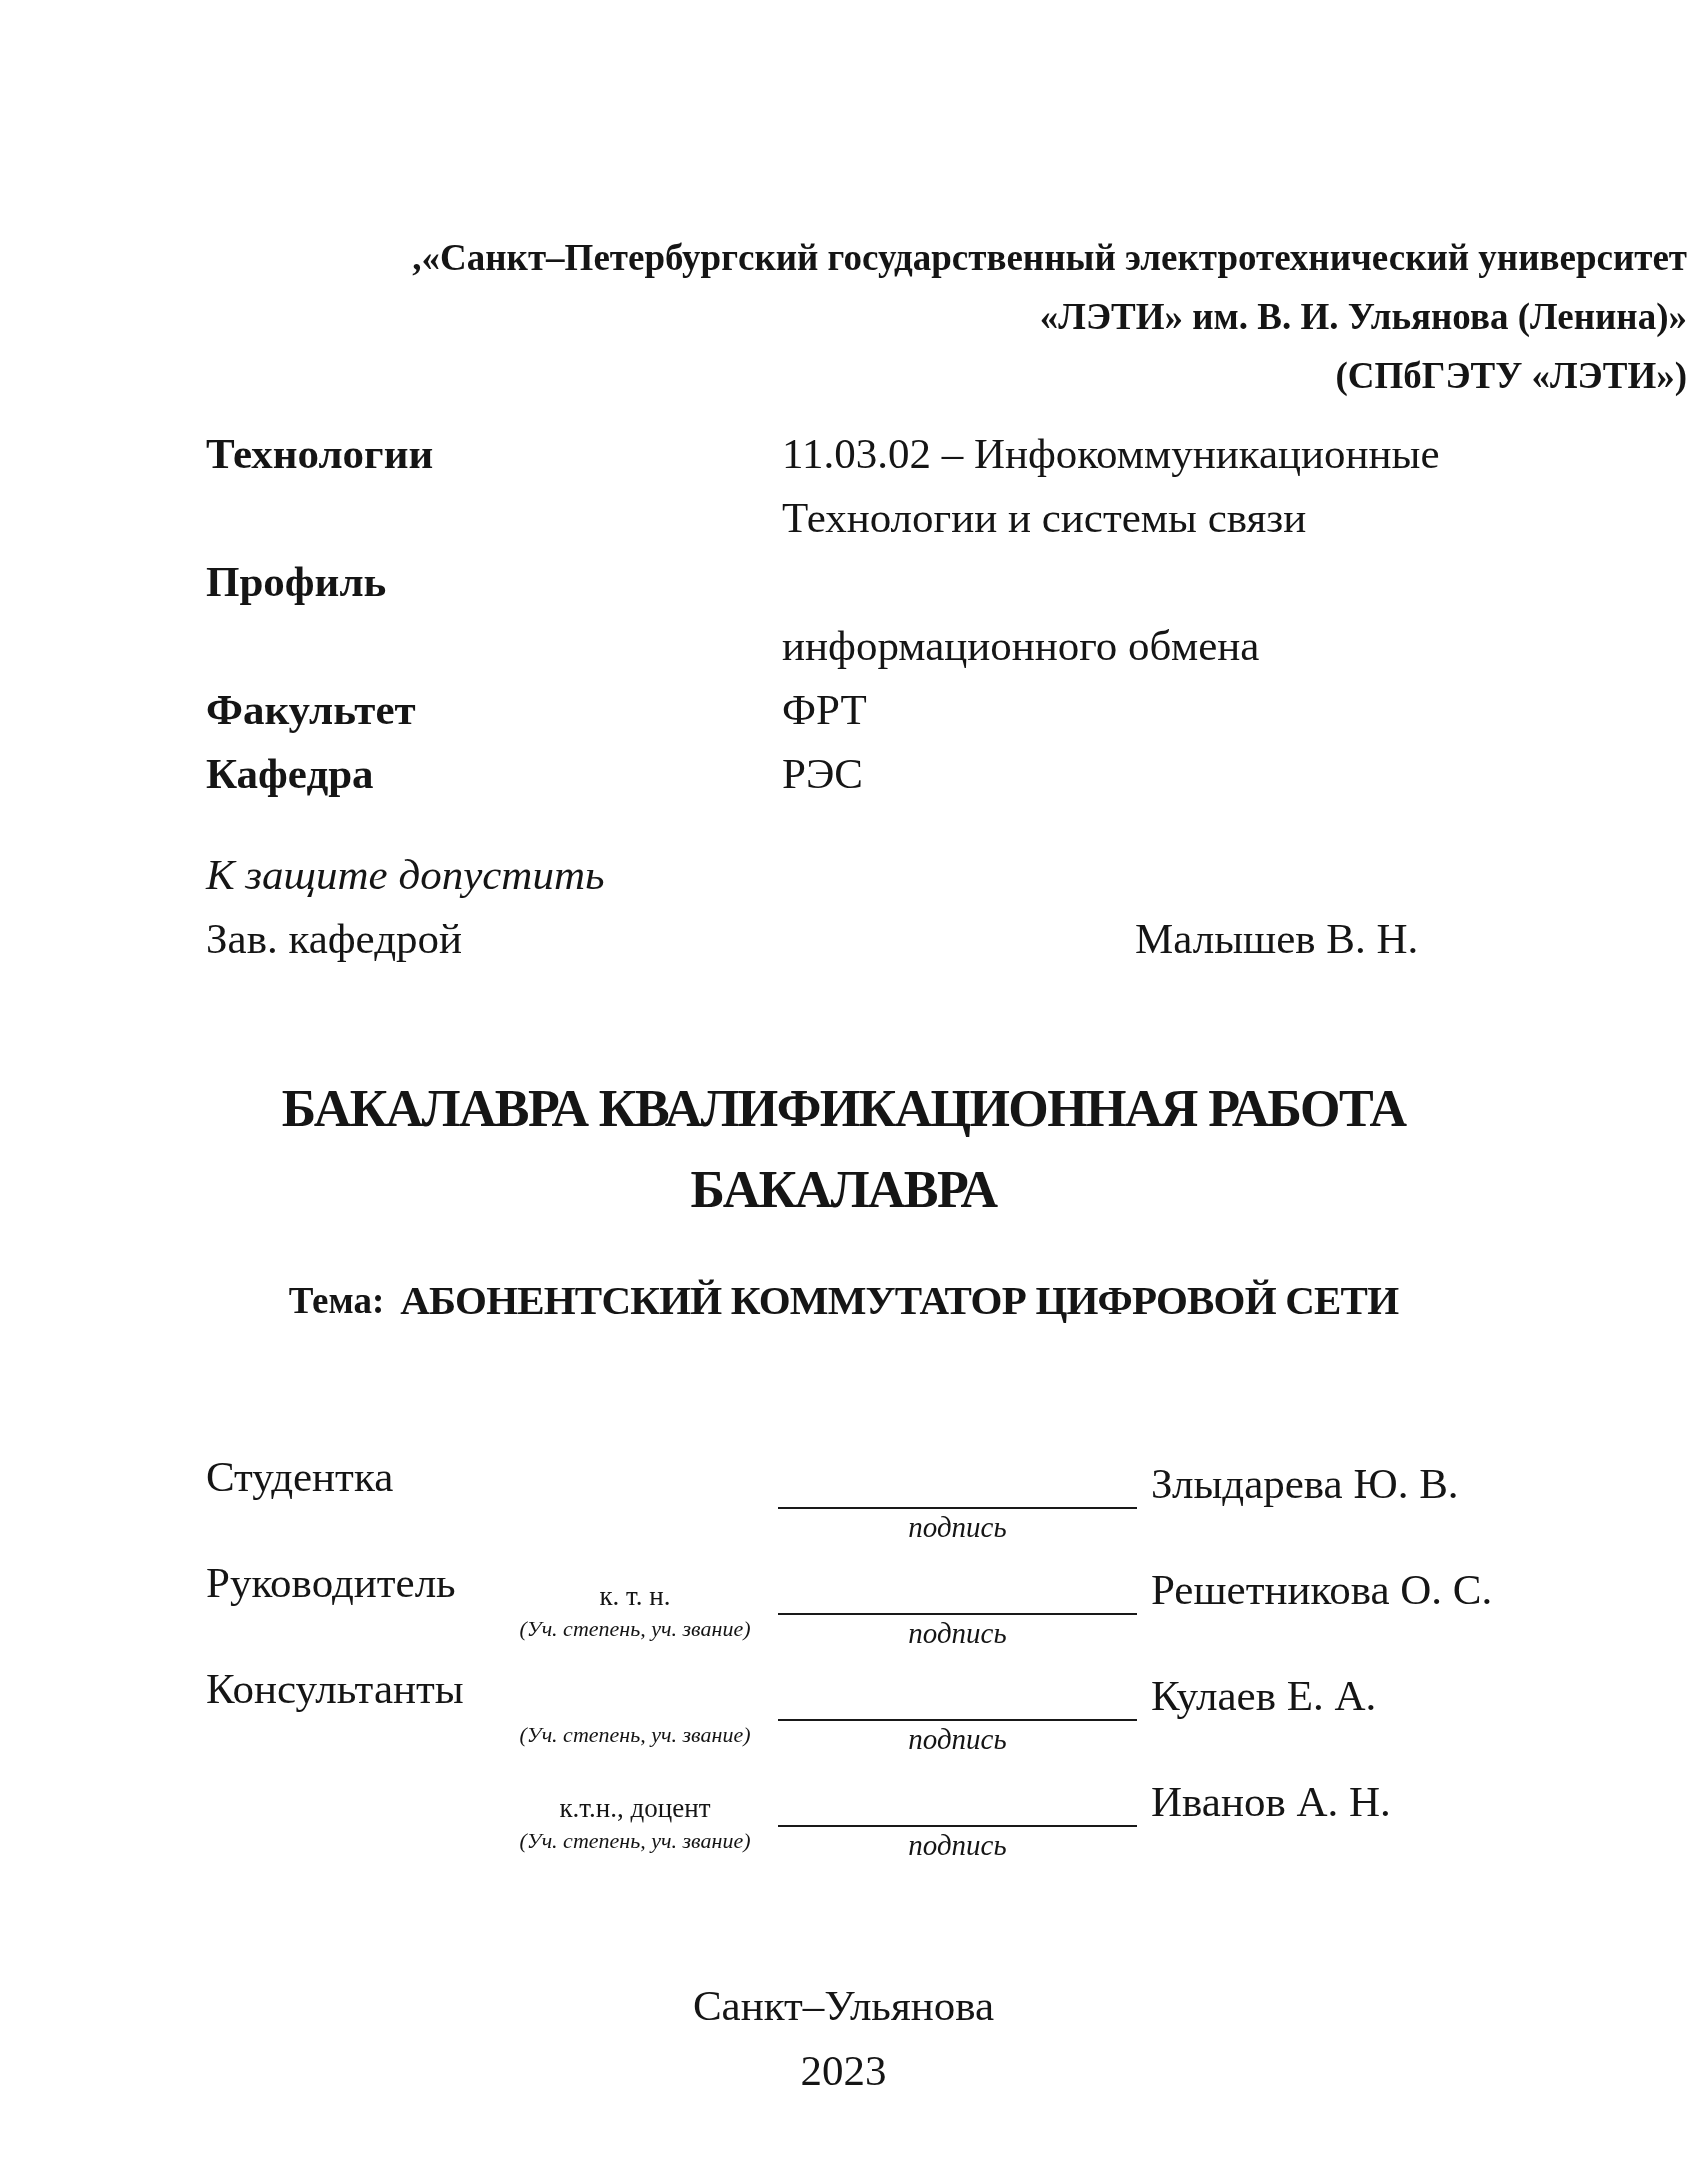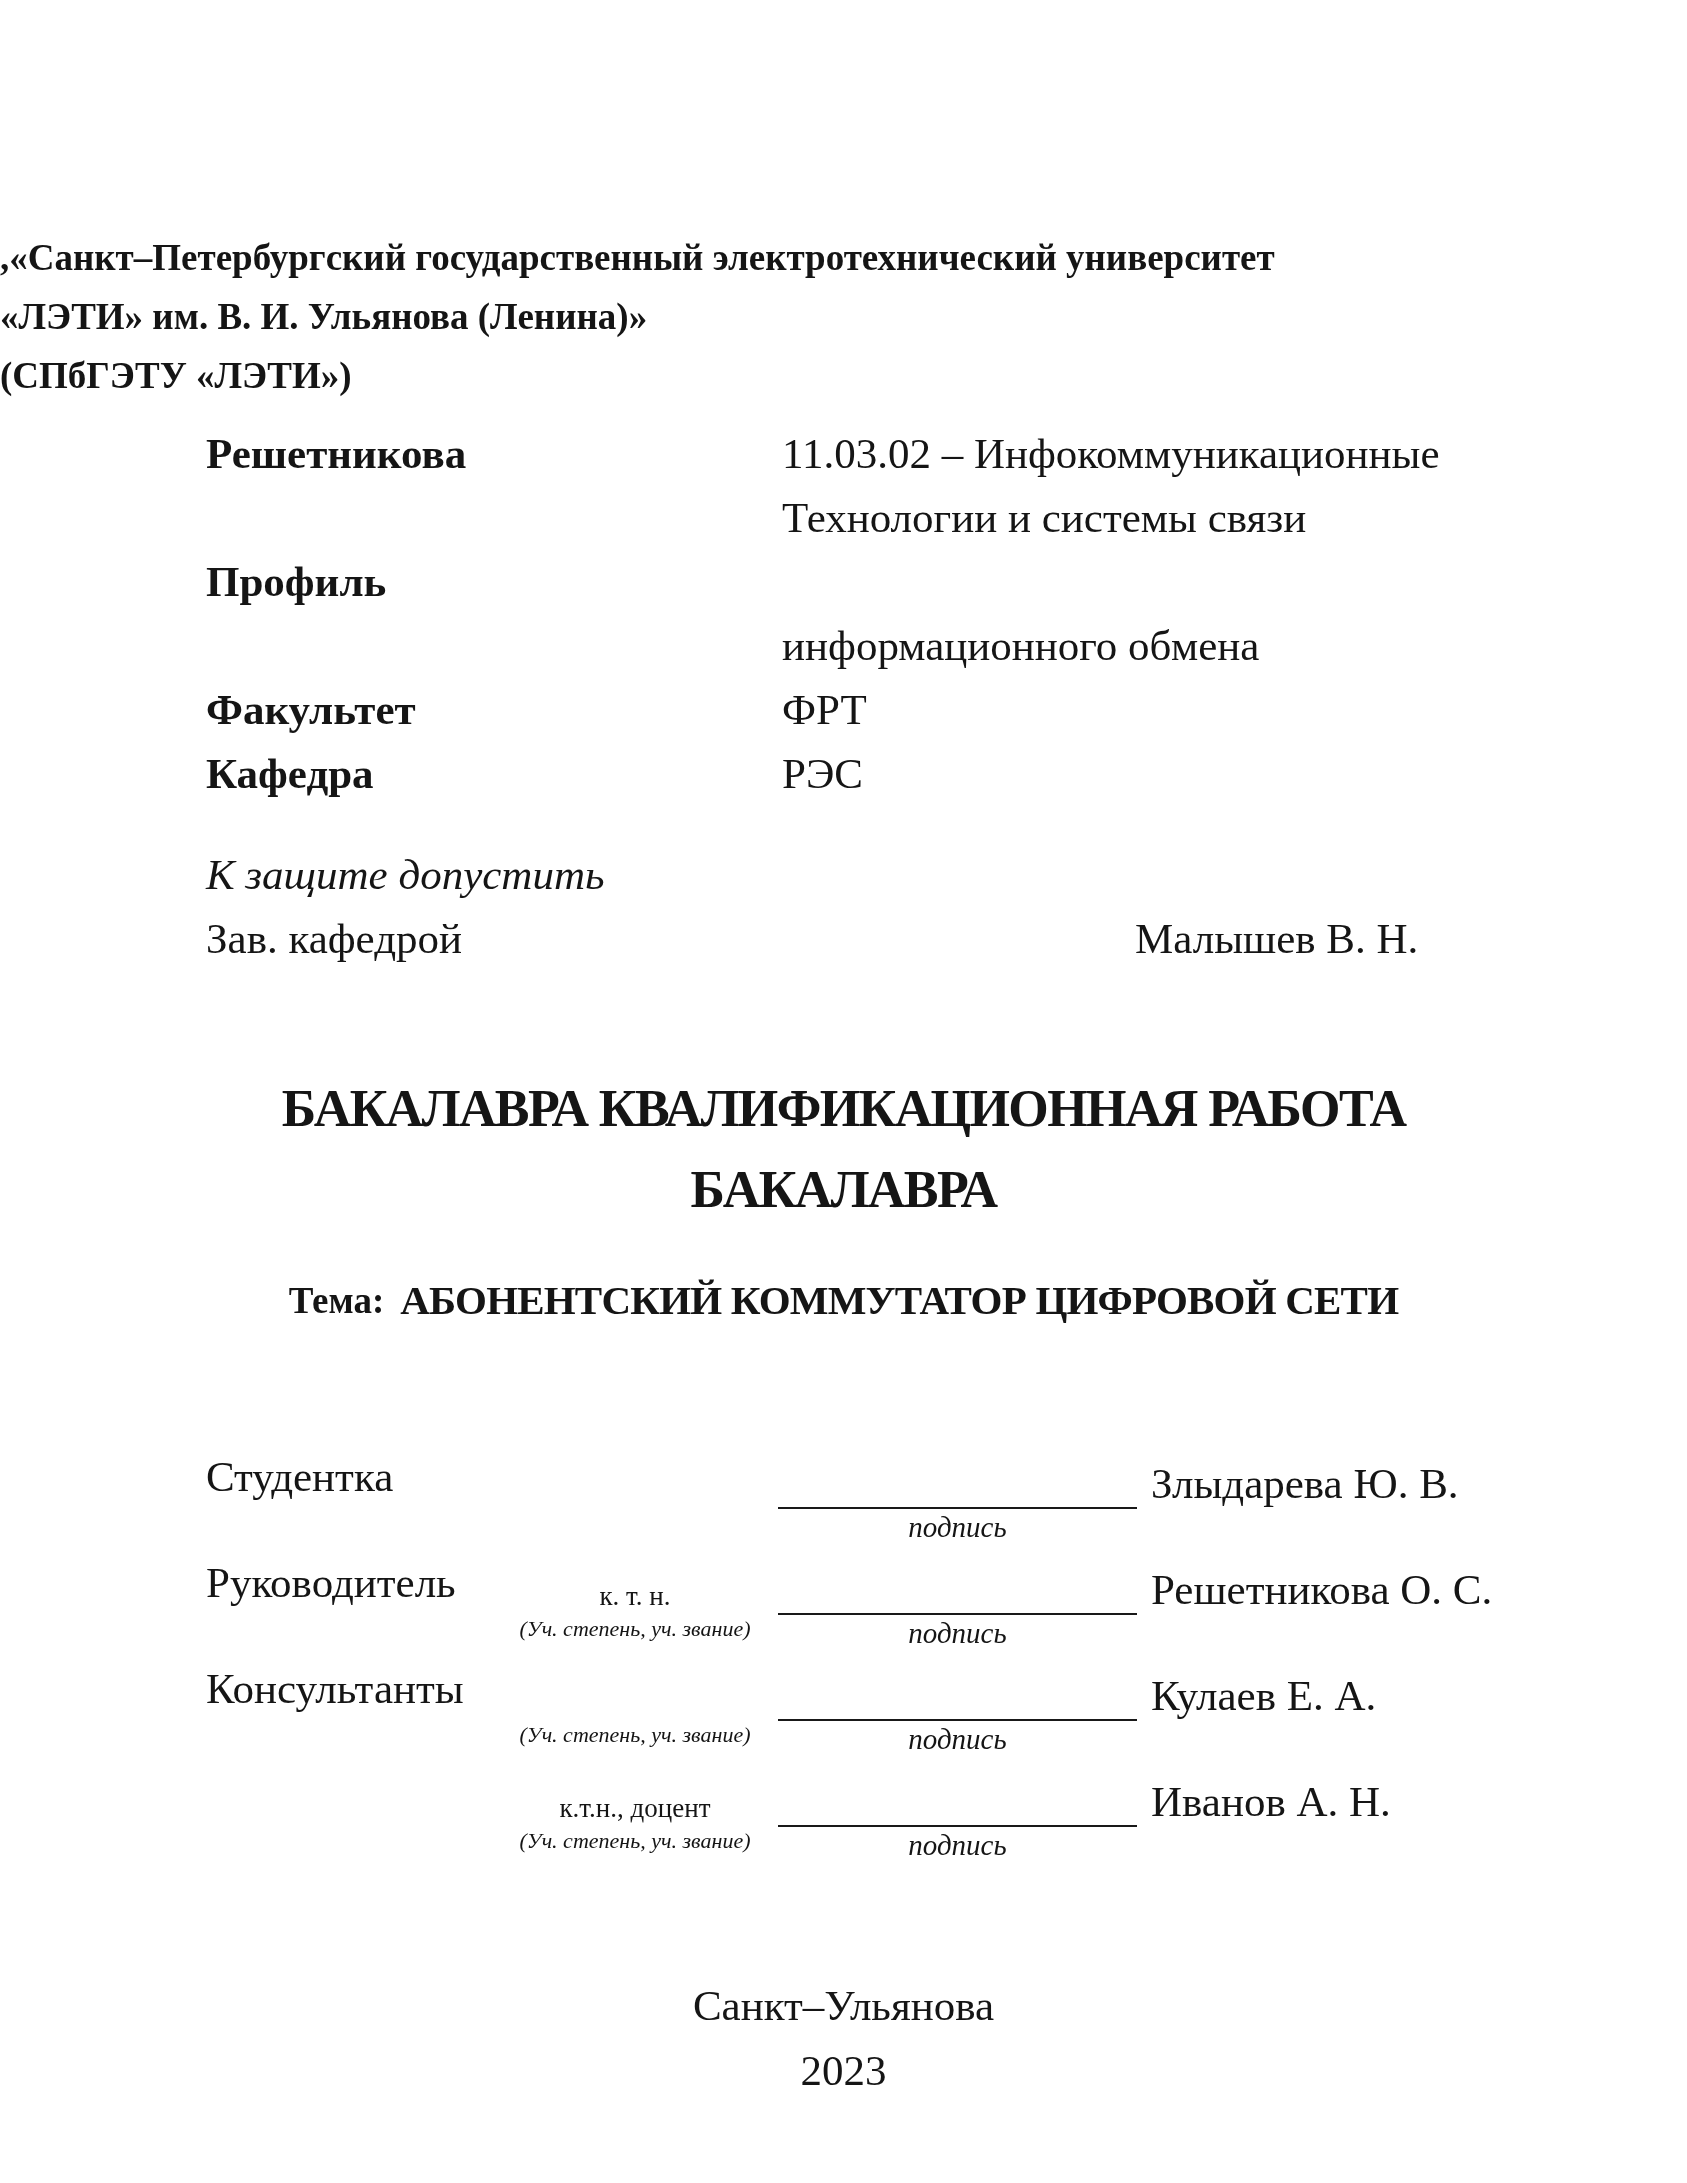--- a/index.html
+++ b/index.html
@@ -16,21 +16,21 @@
     font-family: "Liberation Serif", "DejaVu Serif", serif;
     overflow: hidden;
   }
 
   
   .doc-header {
     position: absolute;
     top: 228px;
     left: 0;
     width: 100%;
-    text-align: left;
+    text-align: right;
     font-weight: bold;
     font-size: 37px;
     line-height: 59px;
     white-space: nowrap;
   }
 
   
   .fields {
     position: absolute;
     top: 422px;
@@ -140,21 +140,21 @@
 <div class="page">
 
   <div class="doc-header">
     <div>,«Санкт–Петербургский государственный электротехнический университет</div>
     <div>«ЛЭТИ» им. В. И. Ульянова (Ленина)»</div>
     <div>(СПбГЭТУ «ЛЭТИ»)</div>
   </div>
 
   <div class="fields">
     <div class="field-row">
-      <div class="field-label">Решетникова</div>
+      <div class="field-label">Технологии</div>
       <div class="field-value">11.03.02 – Инфокоммуникационные</div>
     </div>
     <div class="field-row">
       <div class="field-label"></div>
       <div class="field-value">Технологии и системы связи</div>
     </div>
     <div class="field-row">
       <div class="field-label">Профиль</div>
     </div>
     <div class="field-row">

